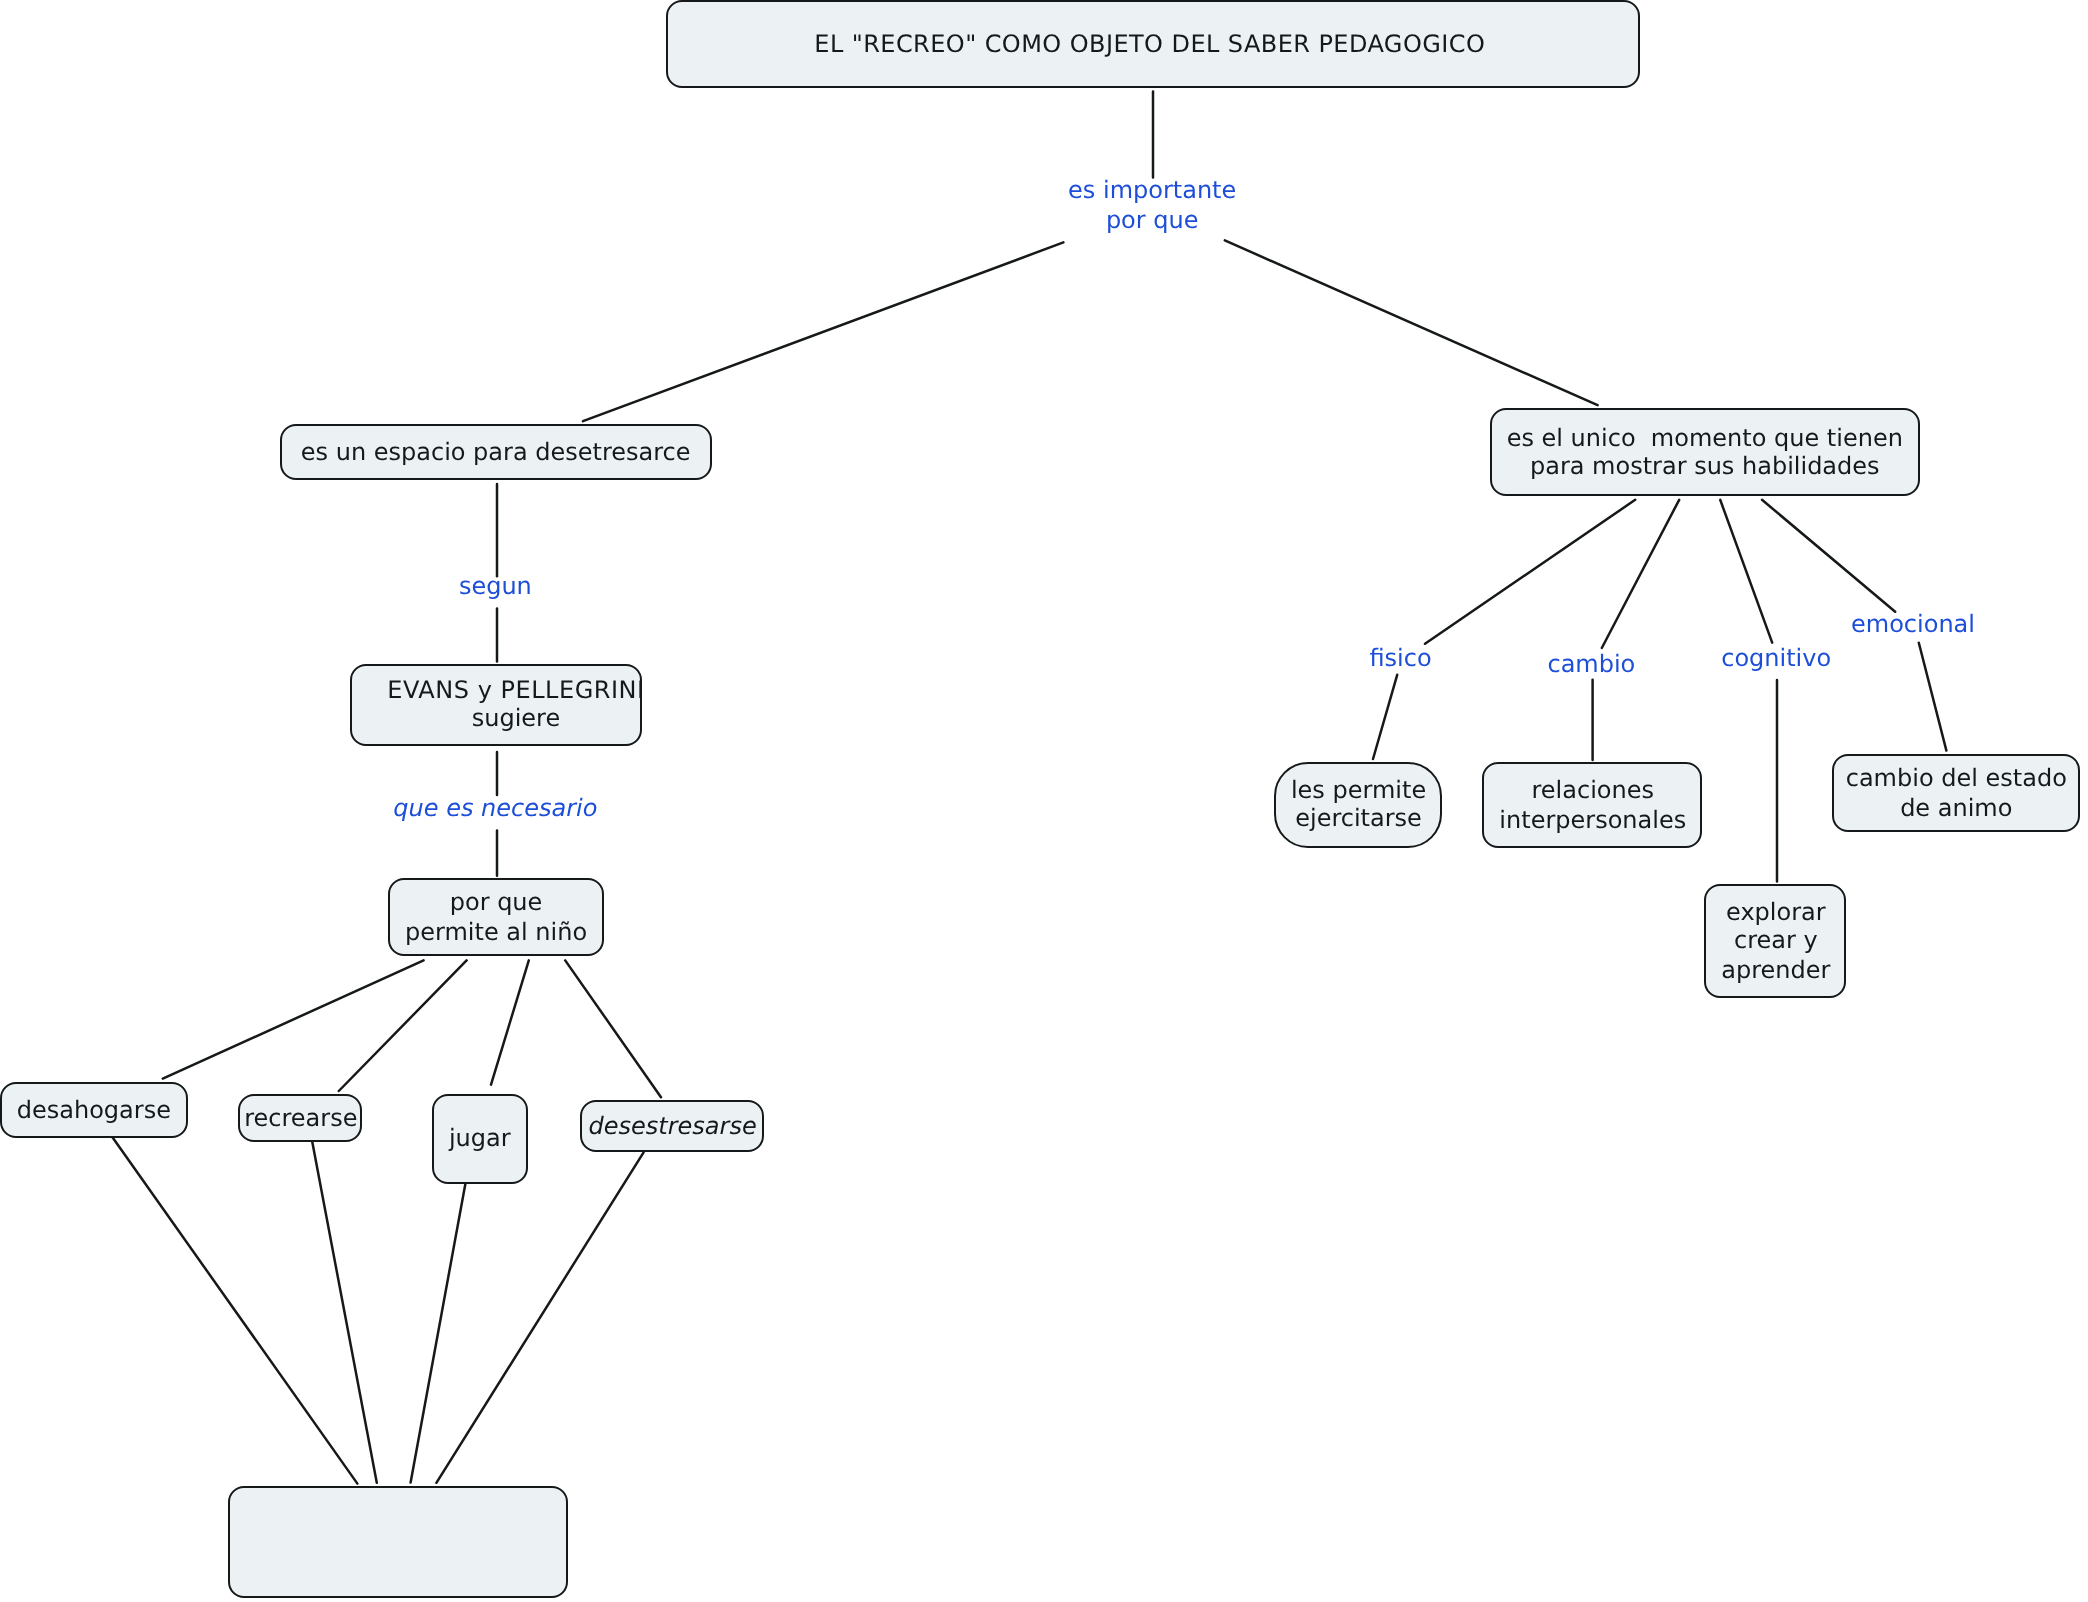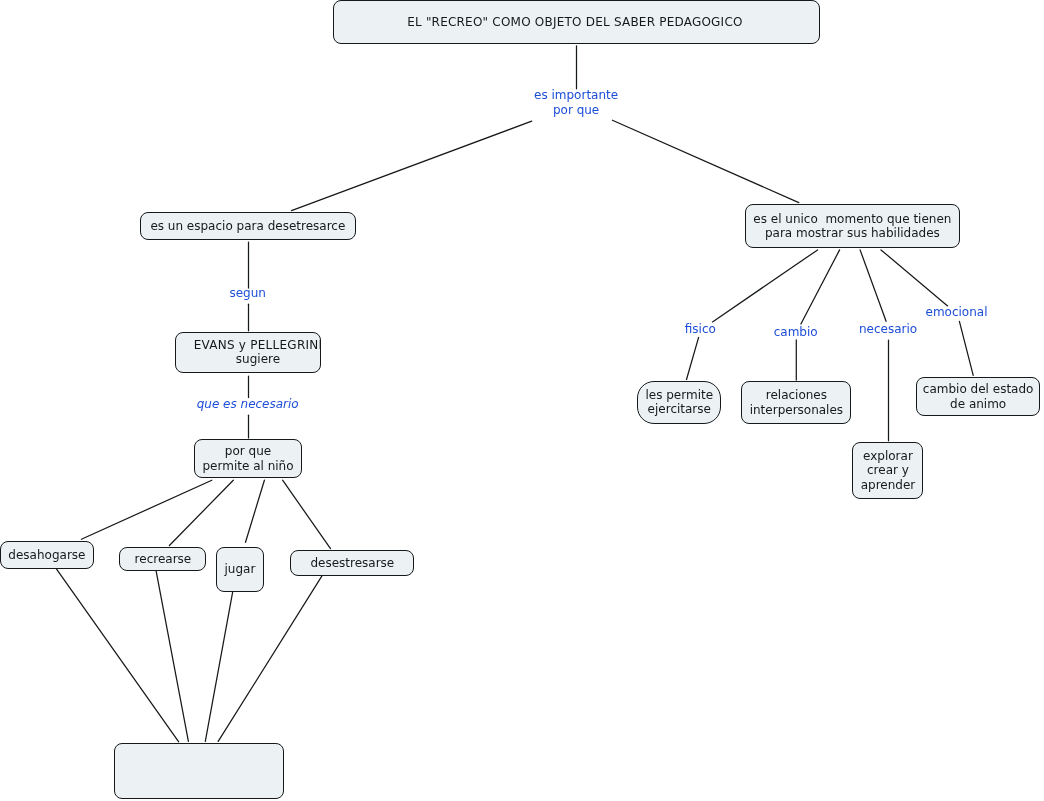--- a/index.html
+++ b/index.html
@@ -123,29 +123,29 @@
 
   <div class="node" style="left:194.2px; top:439.4px; width:107.7px; height:38.8px;">
     <span>por que
 permite al niño</span>
   </div>
 
   <div class="node" style="left:-0.2px; top:541.2px; width:94.2px; height:27.8px;">
     <span>desahogarse</span>
   </div>
 
-  <div class="node" style="left:119.4px; top:547.2px; width:87px; height:23.6px;">
+  <div class="node" style="left:119.4px; top:547.2px; width:62px; height:23.6px;">
     <span>recrearse</span>
   </div>
 
   <div class="node" style="left:216.1px; top:547px; width:47.6px; height:45px;">
     <span>jugar</span>
   </div>
 
-  <div class="node" style="left:290.3px; top:550.2px; width:124px; height:25.6px;">
+  <div class="node" style="left:290.3px; top:550.2px; width:92px; height:25.6px;font-style:italic;">
     <span>desestresarse</span>
   </div>
 
   <div class="node" style="left:114.2px; top:743.2px; width:169.7px; height:55.8px;">
     <span class="twoline"><span></span><span class="nudge-right"></span></span>
   </div>
 
   <div class="node" style="left:637.4px; top:381.2px; width:83.8px; height:42.4px;border-radius:17px;">
     <span>les permite
 ejercitarse</span>
@@ -166,16 +166,16 @@
     <span>cambio del estado
 de animo</span>
   </div>
 
   <div class="label" style="left:576.1px; top:88.4px;">es importante
 por que</div>
   <div class="label" style="left:247.7px; top:286.2px;">segun</div>
   <div class="label" style="left:247.7px; top:397.4px;font-style:italic;">que es necesario</div>
   <div class="label" style="left:700.3px; top:322.2px;">fisico</div>
   <div class="label" style="left:795.7px; top:324.9px;">cambio</div>
-  <div class="label" style="left:888.1px; top:322.3px;">necesario</div>
+  <div class="label" style="left:888.1px; top:322.3px;">cognitivo</div>
   <div class="label" style="left:956.5px; top:305.4px;">emocional</div>
 
 </div>
 
 </body></html>

